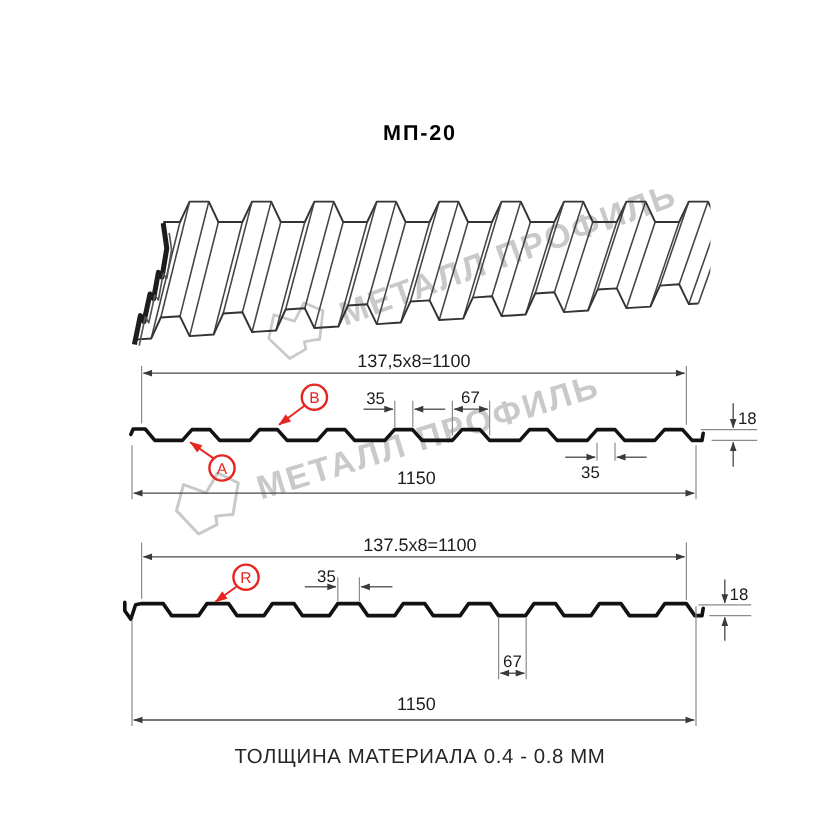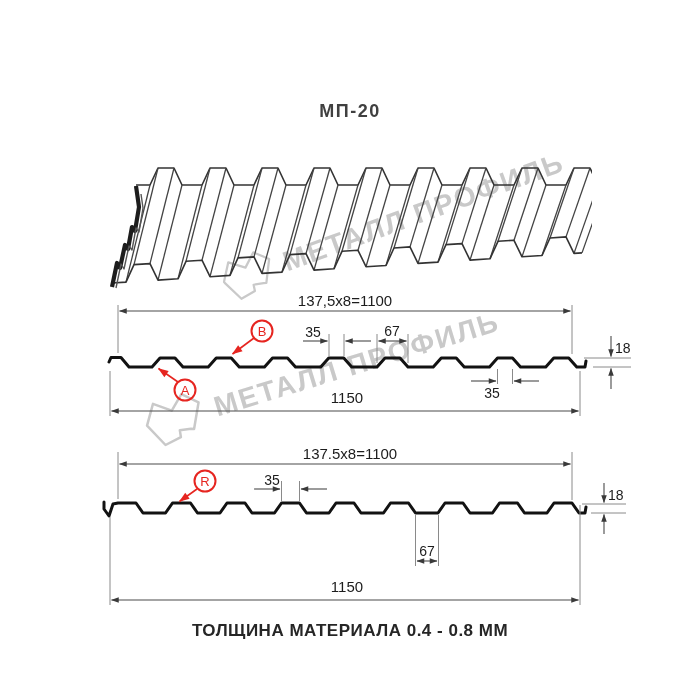--- a/index.html
+++ b/index.html
@@ -1,23 +1,23 @@
 <!DOCTYPE html>
 <html style="--red: #e62520; --wm: #c9c9c9;"><head>
 <meta charset="utf-8">
 <style>
   html,body{margin:0;padding:0;background:#fff;}
   .canvas{position:relative;width:700px;height:700px;background:#fff;overflow:hidden;
           font-family:"Liberation Sans",sans-serif;}
   .title{position:absolute;top:54px;left:0;width:700px;text-align:center;
          font-size:40px;font-weight:700;letter-spacing:1.5px;color:#141414;}
   .subtitle{position:absolute;top:101px;left:0;width:700px;text-align:center;
-            font-size:18px;font-weight:700;letter-spacing:1.5px;color:#404040;}
+            font-size:18px;font-weight:700;letter-spacing:1.5px;color:#000000;}
   .footer{position:absolute;top:621px;left:0;width:700px;text-align:center;
-          font-size:17px;font-weight:700;letter-spacing:.5px;color:#262626;}
+          font-size:17px;font-weight:400;letter-spacing:.5px;color:#262626;}
   .wm{position:absolute;display:flex;align-items:center;gap:10px;color:var(--wm,#c9c9c9);
       white-space:nowrap;pointer-events:none;}
   .wm-text{font-size:28px;font-weight:700;letter-spacing:2px;}
   .wm1{left:224px;top:262px;transform:rotate(-20deg);transform-origin:0 50%;}
   .wm2{left:146px;top:404px;transform:rotate(-17deg);transform-origin:0 50%;}
   .wm-logo{flex:0 0 auto;}
   .wm-logo polyline, .wm-logo polygon{fill:none;stroke:var(--wm,#c9c9c9);stroke-width:2.5;stroke-linejoin:round;}
   svg.draw{position:absolute;left:0;top:0;}
   .prof{fill:none;stroke:#121212;stroke-width:3;stroke-linejoin:round;stroke-linecap:round;}
   .dimline{stroke:#4a4a4a;stroke-width:1.1;fill:none;}

